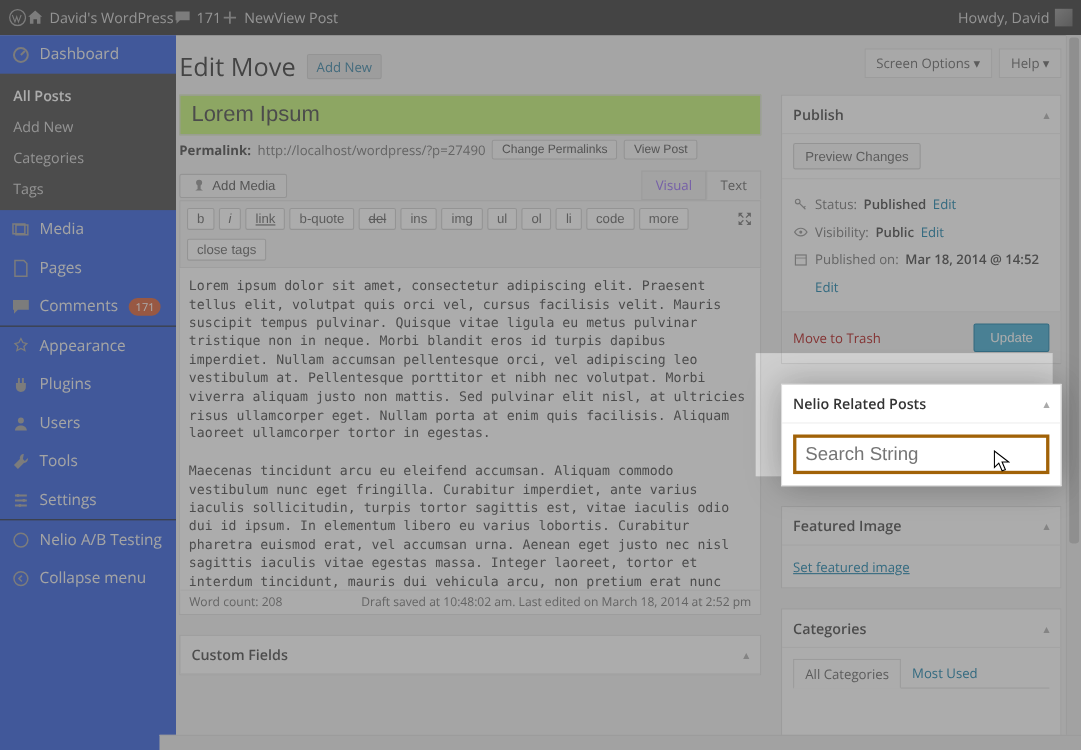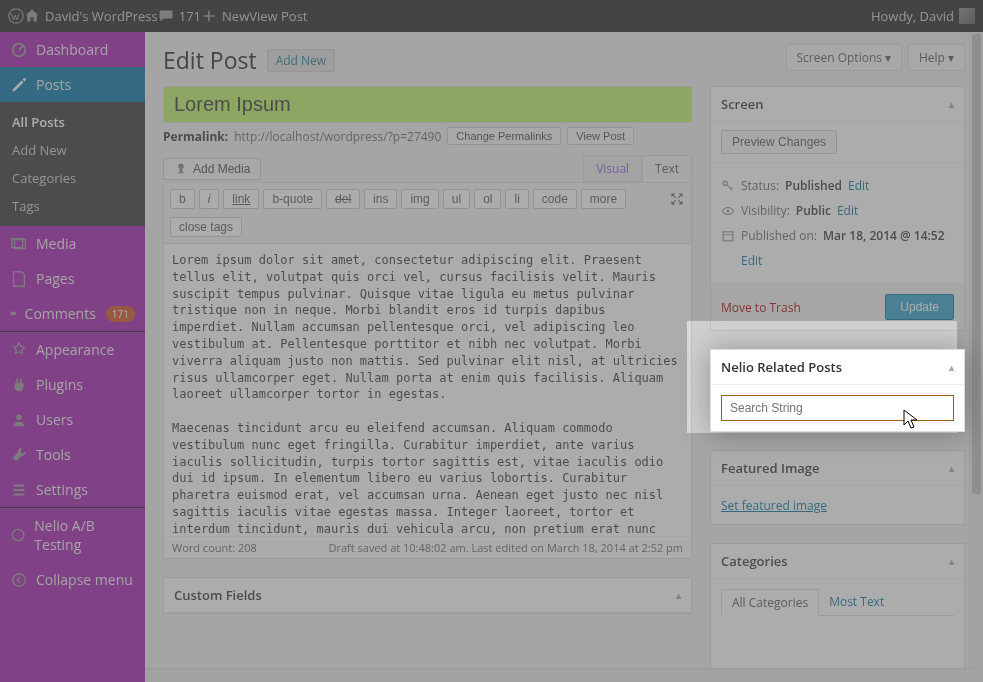--- a/index.html
+++ b/index.html
@@ -6,21 +6,21 @@
 body{font-family:"Open Sans",Arial,sans-serif;font-size:13px;color:#333;background:#f1f1f1;width:983px;height:682px;overflow:hidden;position:relative}
 a{text-decoration:none;color:#0074a2}
 
 .adminbar{height:32px;background:#222;color:#eee;display:flex;align-items:center;font-size:13px;justify-content:space-between;padding:0 8px}
 .adminbar .grp{display:flex;align-items:center;}
 .ab-item{display:flex;align-items:center;gap:5px;color:#ccc;cursor:pointer}
 .ab-item svg{width:16px;height:16px;fill:#999}
 .ab-item .t{color:#ccc}
 .av{width:16px;height:16px;background:linear-gradient(135deg,#888,#555);display:inline-block}
 
-.sidebar{position:absolute;top:32px;left:0;bottom:0;width:145px;background:#a21caf;color:#eee;font-size:14px}
+.sidebar{position:absolute;top:32px;left:0;bottom:0;width:160px;background:#1d4ed8;color:#eee;font-size:14px}
 .menu-item{display:flex;align-items:center;gap:8px;padding:8px 10px;color:#eee;cursor:pointer}
 .menu-item svg{width:18px;height:18px;fill:#999}
 .menu-section{border-top:1px solid #111}
 .current{background:#0073aa;position:relative}
 .current:after{content:"";position:absolute;right:-8px;top:50%;margin-top:-8px;border:8px solid transparent;border-left-color:#0073aa}
 .submenu{background:#333;padding:6px 0}
 .submenu .menu-item{padding:5px 12px;font-size:13px;color:#ccc}
 .submenu .menu-item.active{color:#fff;font-weight:600}
 .badge{background:#d54e21;color:#fff;border-radius:9px;font-size:10px;padding:1px 6px;margin-left:2px}
 
@@ -65,21 +65,21 @@
 .pub-actions{display:flex;justify-content:flex-start;padding:8px 10px;border-bottom:1px solid #eee}
 .btn-sec{border:1px solid #ccc;background:#f7f7f7;color:#555;padding:4px 10px;font-size:12px;cursor:pointer;border-radius:2px}
 .pub-row{display:flex;align-items:center;gap:6px;font-size:12px;color:#666;padding:4px 0}
 .pub-row svg{width:14px;height:14px;fill:#888;flex-shrink:0}
 .pub-row b{color:#333;font-weight:600}
 .pub-foot{display:flex;justify-content:space-between;align-items:center;padding:10px;border-top:1px solid #eee;background:#f5f5f5}
 .trash{color:#a00;font-size:12px;cursor:pointer}
 .btn-primary{background:#2ea2cc;border:1px solid #0074a2;color:#fff;padding:5px 14px;font-size:12px;cursor:pointer;border-radius:2px}
 
 .highlight{box-shadow:0 0 30px rgba(0,0,0,.3)}
-.nelio-input{width:100%;border:1px solid #a16207;padding:5px 8px;font-size:12px;color:#be185d}
+.nelio-input{width:100%;border:3px solid #a16207;padding:5px 8px;font-size:17px;color:#be185d}
 
 .cat-tabs{display:flex;border-bottom:1px solid #ddd;font-size:12px;margin-bottom:24px}
 .cat-tab{padding:4px 10px;color:#0074a2;cursor:pointer}
 .cat-tab.active{border:1px solid #ddd;border-bottom-color:#fff;color:#555;margin-bottom:-1px;background:#fff}
 .add-cat{color:#0074a2;font-size:12px;cursor:pointer;text-decoration:underline}
 .set-feat{color:#0074a2;font-size:12px;cursor:pointer;text-decoration:underline}
 
 .dim{position:absolute;inset:0;background:rgba(120,120,120,.28);pointer-events:none}
 .cursor{position:absolute;width:16px;height:22px;z-index:100}
 .sb-vert{position:absolute;top:32px;right:0;width:14px;bottom:14px;background:#eaeaea;border-left:1px solid #ddd}
@@ -128,26 +128,20 @@
 </div>
 
 <div class="sidebar">
   <div class="menu-item">
       <svg viewBox="0 0 20 20">
         <circle cx="10" cy="10" r="7" fill="none" stroke="#999" stroke-width="2"></circle>
         <path d="M10 10L14 6" stroke="#999" stroke-width="2"></path>
       </svg>
       <span>Dashboard</span>
     </div>
-  <div class="menu-item current">
-      <svg viewBox="0 0 20 20" style="fill:#fff">
-        <path d="M3 15L13 5l2 2L5 17H3v-2z M14 4l2-2 2 2-2 2z"></path>
-      </svg>
-      <span>Posts</span>
-    </div>
   <div class="submenu">
     <div class="menu-item active">
         <span>All Posts</span>
       </div>
     <div class="menu-item">
         <span>Add New</span>
       </div>
     <div class="menu-item">
         <span>Categories</span>
       </div>
@@ -230,21 +224,21 @@
     <div class="screen-opt">
         <span>Screen Options</span>
         <span>▾</span>
       </div>
     <div class="screen-opt">
         <span>Help</span>
         <span>▾</span>
       </div>
   </div>
   <div class="h1row">
-    <h1>Edit Post</h1>
+    <h1>Edit Move</h1>
     <span class="addnew-btn">Add New</span>
   </div>
 
   <div class="columns">
     <div class="col-main">
       <input class="title-input" value="Lorem Ipsum" style="">
       <div class="permalink">
         <strong>Permalink:</strong>
         <span>http://localhost/wordpress/?p=27490</span>
         <button class="perm-btn">Change Permalinks</button>
@@ -295,21 +289,21 @@
         <h3>
             <span>Custom Fields</span>
             <span class="tri">▴</span>
           </h3>
       </div>
     </div>
 
     <div class="col-side">
       <div class="postbox">
         <h3>
-            <span>Screen</span>
+            <span>Publish</span>
             <span class="tri">▴</span>
           </h3>
         <div class="pub-actions">
             <button class="btn-sec">Preview Changes</button>
           </div>
         <div class="postbox-inner">
           <div class="pub-row">
               <svg viewBox="0 0 20 20">
                 <circle cx="6" cy="6" r="3" fill="none" stroke="#888" stroke-width="1.5"></circle>
                 <path d="M8 8l8 8m-2-2l2-2" stroke="#888" stroke-width="1.5"></path>
@@ -364,21 +358,21 @@
       </div>
 
       <div class="postbox">
         <h3>
             <span>Categories</span>
             <span class="tri">▴</span>
           </h3>
         <div class="postbox-inner">
           <div class="cat-tabs">
             <div class="cat-tab active">All Categories</div>
-            <div class="cat-tab">Most Text</div>
+            <div class="cat-tab">Most Used</div>
           </div>
           <div style="height:30px"></div>
           <a class="add-cat">+ Add New Category</a>
         </div>
       </div>
     </div>
   </div>
 </div>
 
 <div class="sb-vert">

